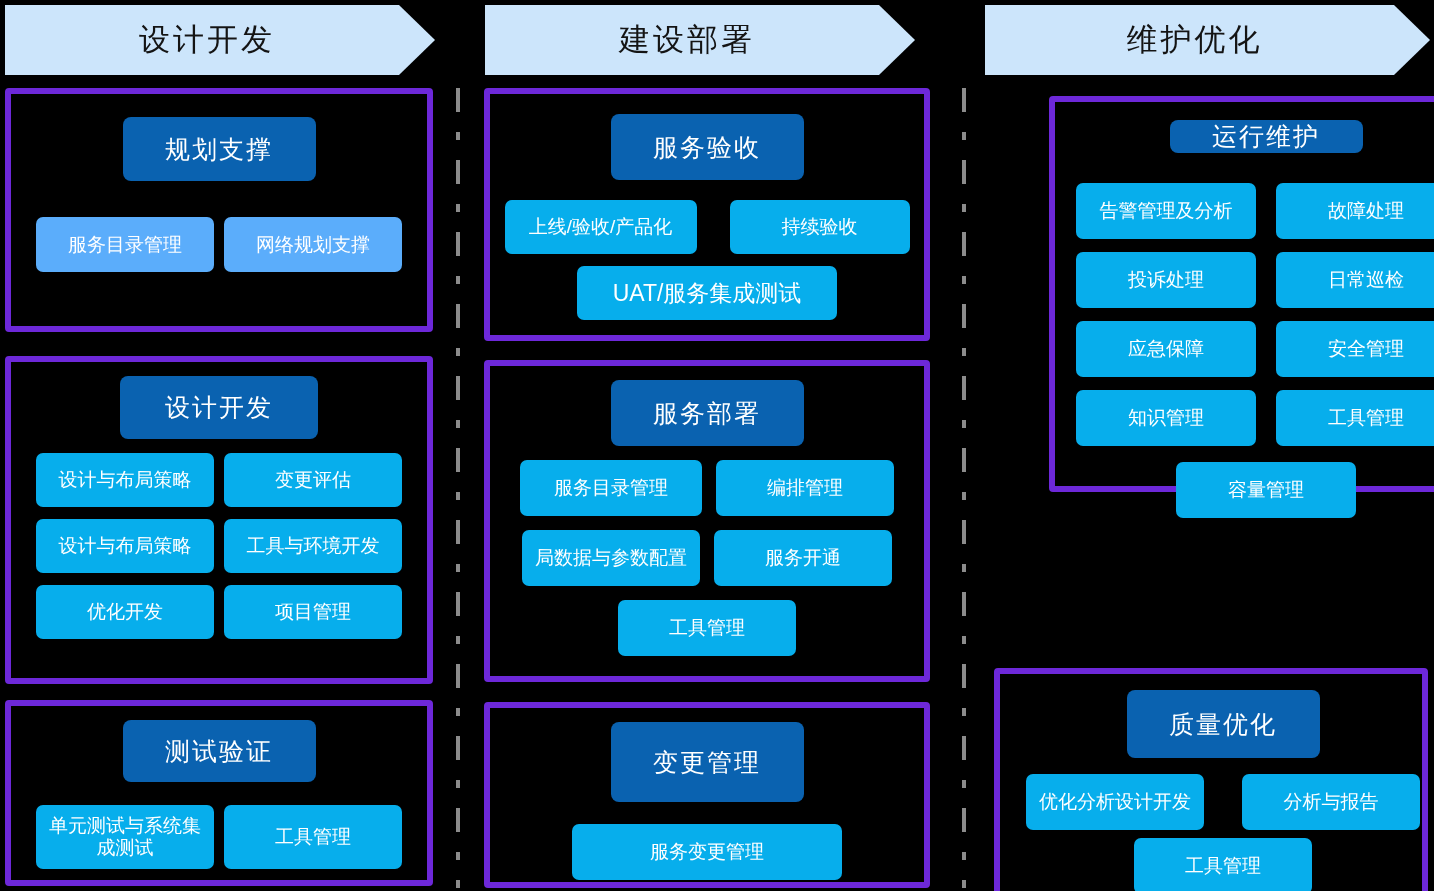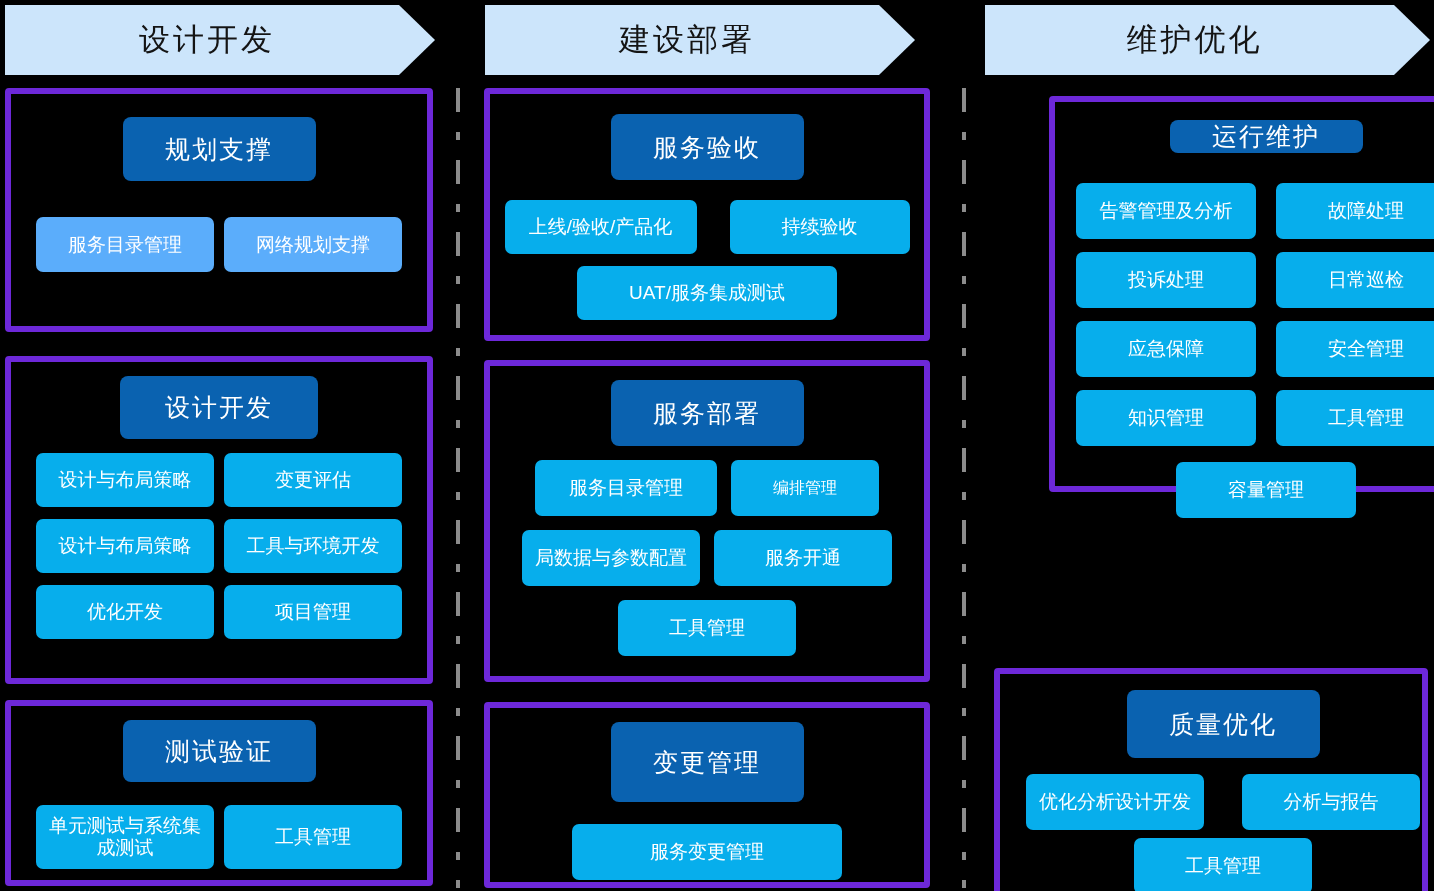--- a/index.html
+++ b/index.html
@@ -168,31 +168,31 @@
   </div>
 
   <div class="panel" id="p-accept">
     <div class="panel-title" style="width:193px;height:66px;margin-top:20px;">服务验收</div>
     <div class="rows" style="margin-top:20px;gap:12px;">
       <div class="row" style="gap:33px;">
         <div class="chip" style="width:192px;height:54px;font-size:19px;">上线/验收/产品化</div>
         <div class="chip" style="width:180px;height:54px;font-size:19px;">持续验收</div>
       </div>
       <div class="row">
-        <div class="chip" style="width:260px;height:54px;font-size:19px;">UAT/服务集成测试</div>
+        <div class="chip" style="width:260px;height:54px;font-size:23px;">UAT/服务集成测试</div>
       </div>
     </div>
   </div>
 
   <div class="panel" id="p-deploy">
     <div class="panel-title" style="width:193px;height:66px;margin-top:14px;">服务部署</div>
     <div class="rows" style="margin-top:14px;gap:14px;">
       <div class="row" style="gap:14px;">
         <div class="chip" style="width:182px;height:56px;font-size:19px;">服务目录管理</div>
-        <div class="chip" style="width:148px;height:56px;font-size:16px;">编排管理</div>
+        <div class="chip" style="width:178px;height:56px;font-size:19px;">编排管理</div>
       </div>
       <div class="row" style="gap:14px;">
         <div class="chip" style="width:178px;height:56px;font-size:19px;">局数据与参数配置</div>
         <div class="chip" style="width:178px;height:56px;font-size:19px;">服务开通</div>
       </div>
       <div class="row">
         <div class="chip" style="width:178px;height:56px;font-size:19px;">工具管理</div>
       </div>
     </div>
   </div>

